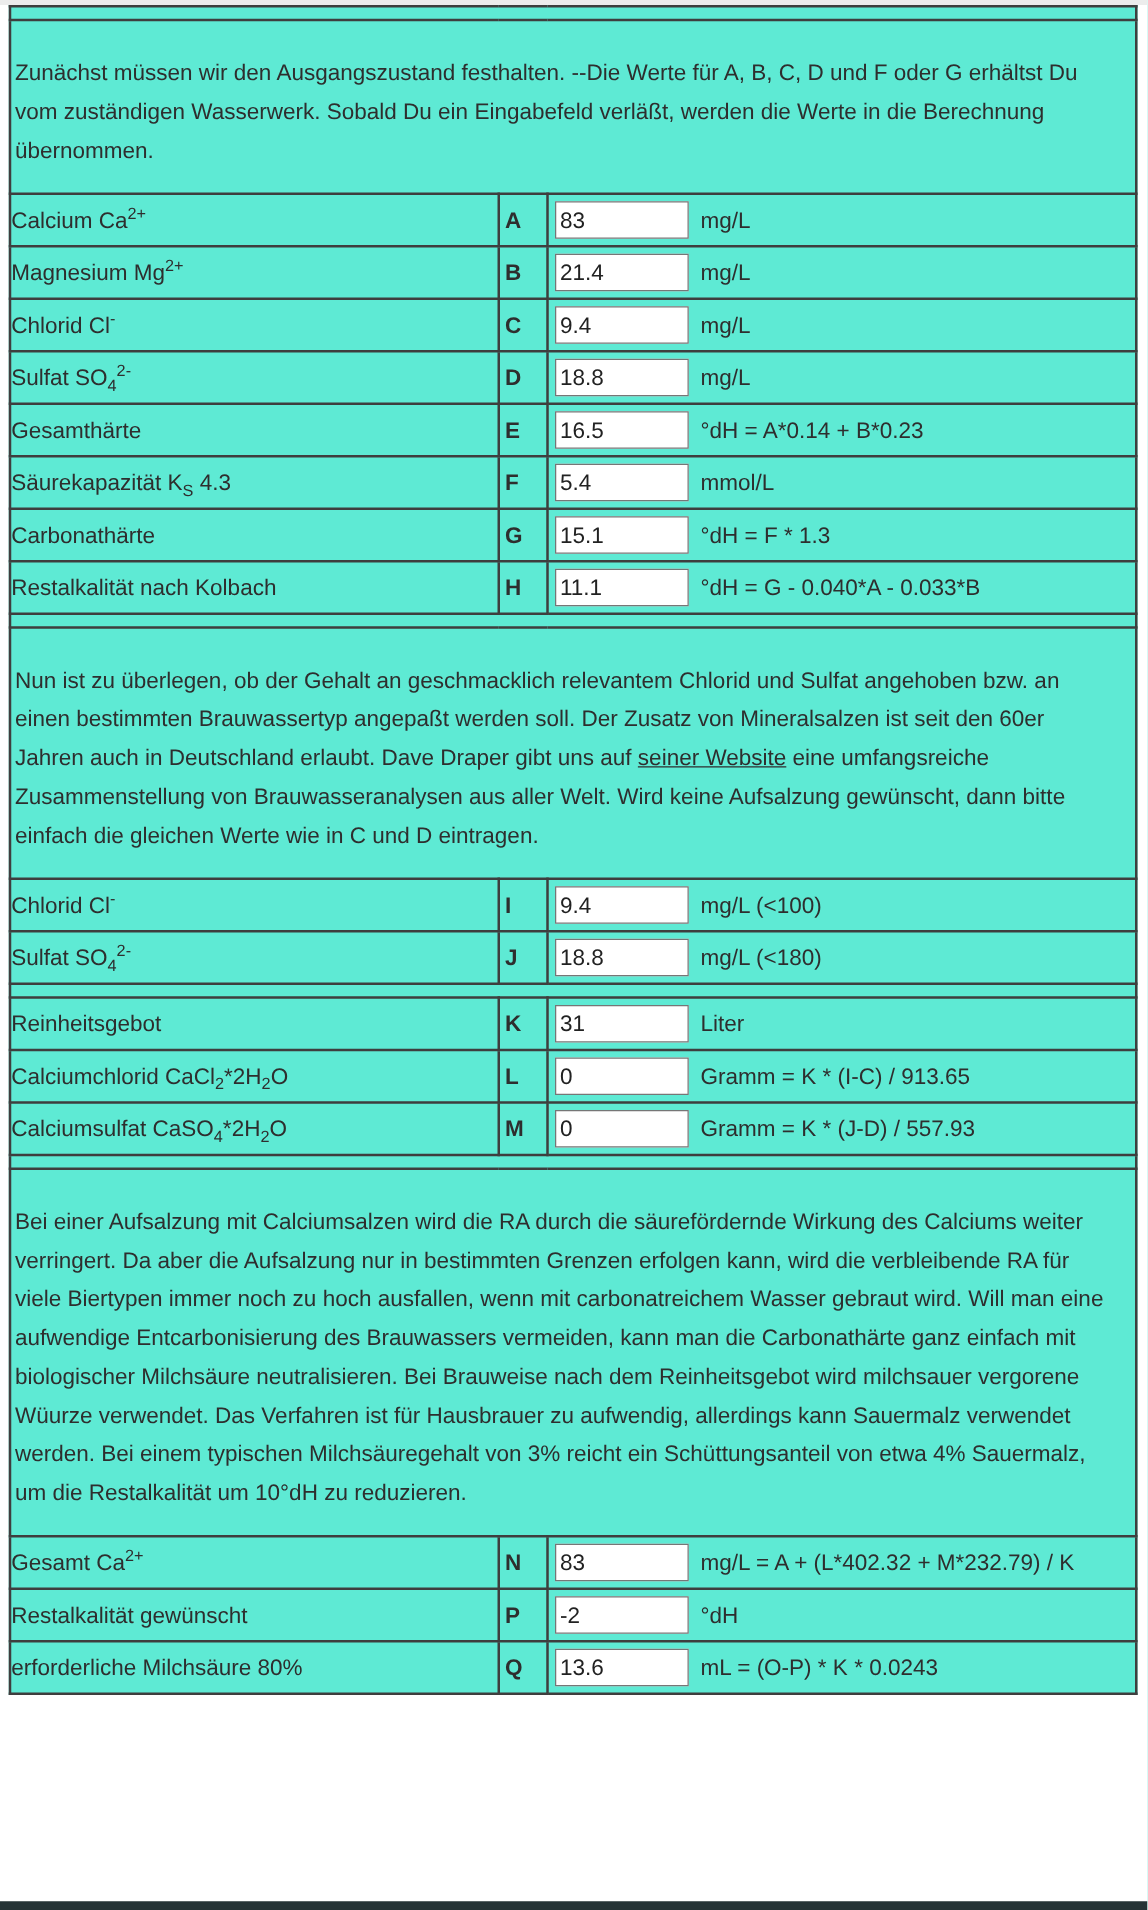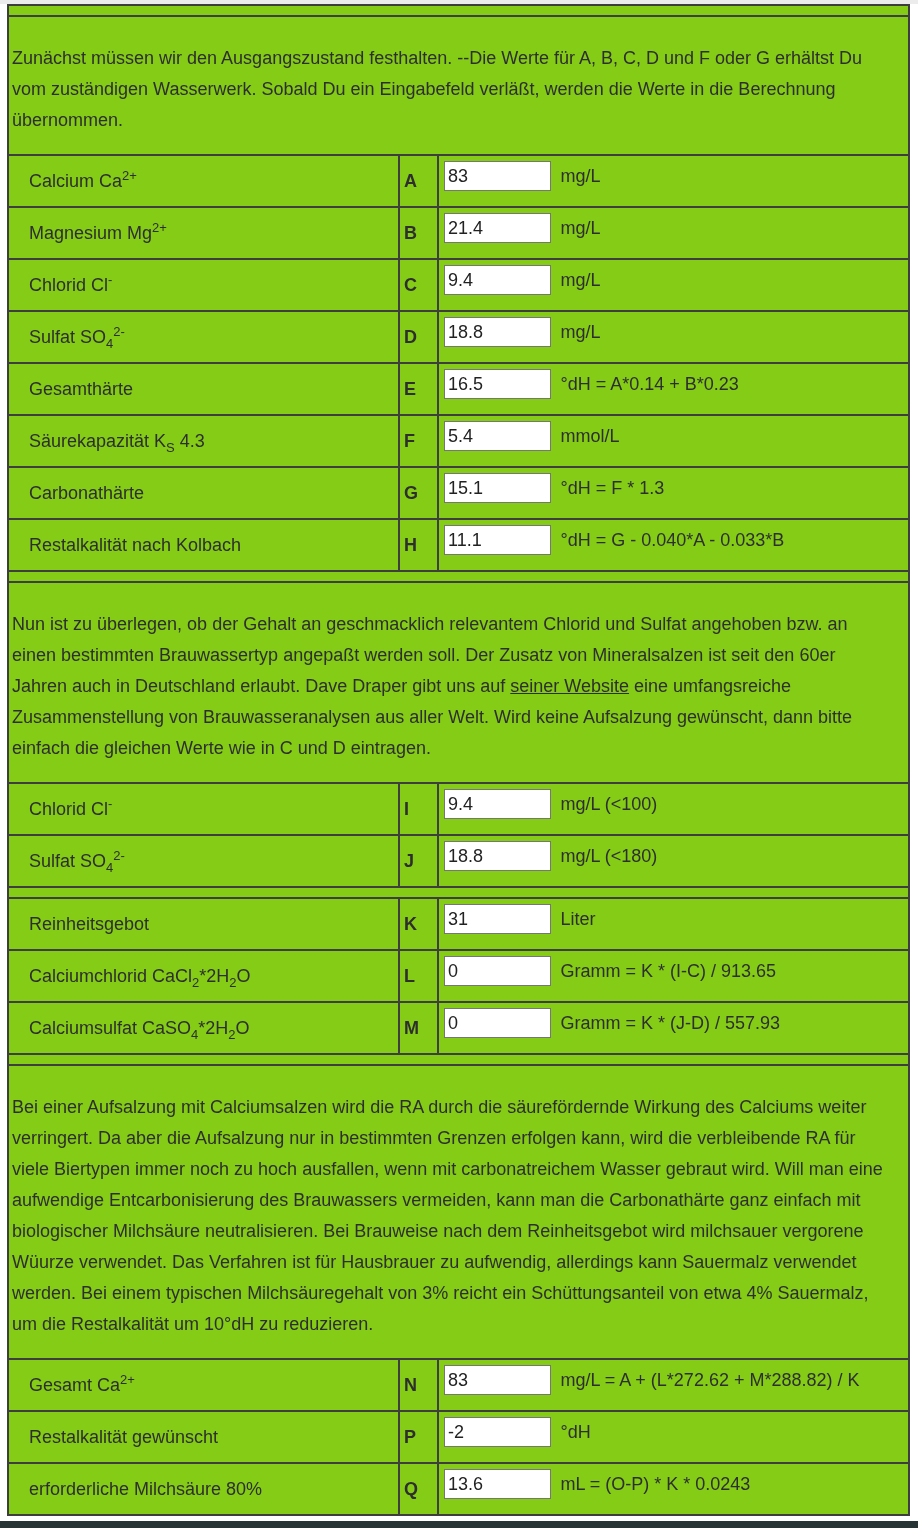--- a/index.html
+++ b/index.html
@@ -18,21 +18,21 @@
   .top-strip {
     width: 100%;
     height: 4px;
     background: #ececec;
   }
   table.calc {
     border-collapse: collapse;
     table-layout: fixed;
     margin-left: 7px;
     width: 901px;
-    background: #84cc16;
+    background: #5eead4;
   }
   table.calc td {
     border: 2px solid #3e3e3e;
     vertical-align: middle;
   }
   td.section-header {
     font-weight: bold;
     font-size: 18px;
     padding: 4px 4px 5px 3px;
   }
@@ -44,29 +44,29 @@
   td.paragraph-cell a {
     color: #2e2e2e;
     text-decoration: underline;
     cursor: pointer;
   }
   tr.data-row td {
     height: 36px;
   }
   td.label-cell {
     font-size: 18px;
-    padding: 2px 4px 2px 20px;
+    padding: 2px 4px 2px 0;
   }
   td.letter-cell {
     font-weight: bold;
     font-size: 18px;
     padding: 2px 2px 2px 4px;
   }
   td.value-cell {
-    padding: 2px 2px 12px 5px;
+    padding: 2px 2px 2px 5px;
     white-space: nowrap;
   }
   .value-input {
     width: 99px;
     height: 26px;
     border: 1px solid #767676;
     background: #ffffff;
     font-family: "Liberation Sans", sans-serif;
     font-size: 18px;
     color: #222222;
@@ -245,21 +245,21 @@
 
   <tr>
     <td class="paragraph-cell" colspan="3"><span>Bei einer Aufsalzung mit Calciumsalzen wird die RA durch die säurefördernde Wirkung des Calciums weiter verringert. Da aber die Aufsalzung nur in bestimmten Grenzen erfolgen kann, wird die verbleibende RA für viele Biertypen immer noch zu hoch ausfallen, wenn mit carbonatreichem Wasser gebraut wird. Will man eine aufwendige Entcarbonisierung des Brauwassers vermeiden, kann man die Carbonathärte ganz einfach mit biologischer Milchsäure neutralisieren. Bei Brauweise nach dem Reinheitsgebot wird milchsauer vergorene Wüurze verwendet. Das Verfahren ist für Hausbrauer zu aufwendig, allerdings kann Sauermalz verwendet werden. Bei einem typischen Milchsäuregehalt von 3% reicht ein Schüttungsanteil von etwa 4% Sauermalz, um die Restalkalität um 10°dH zu reduzieren.</span></td>
   </tr>
 
   <tr class="data-row">
     <td class="label-cell">Gesamt Ca<sup>2+</sup></td>
     <td class="letter-cell">N</td>
     <td class="value-cell">
       <input class="value-input" type="text" value="83" style="">
-      <span class="unit">mg/L = A + (L*272.62 + M*288.82) / K</span>
+      <span class="unit">mg/L = A + (L*402.32 + M*232.79) / K</span>
     </td>
   </tr>
 
 
   <tr class="data-row">
     <td class="label-cell">Restalkalität gewünscht</td>
     <td class="letter-cell">P</td>
     <td class="value-cell">
       <input class="value-input" type="text" value="-2" style="">
       <span class="unit">°dH</span>

